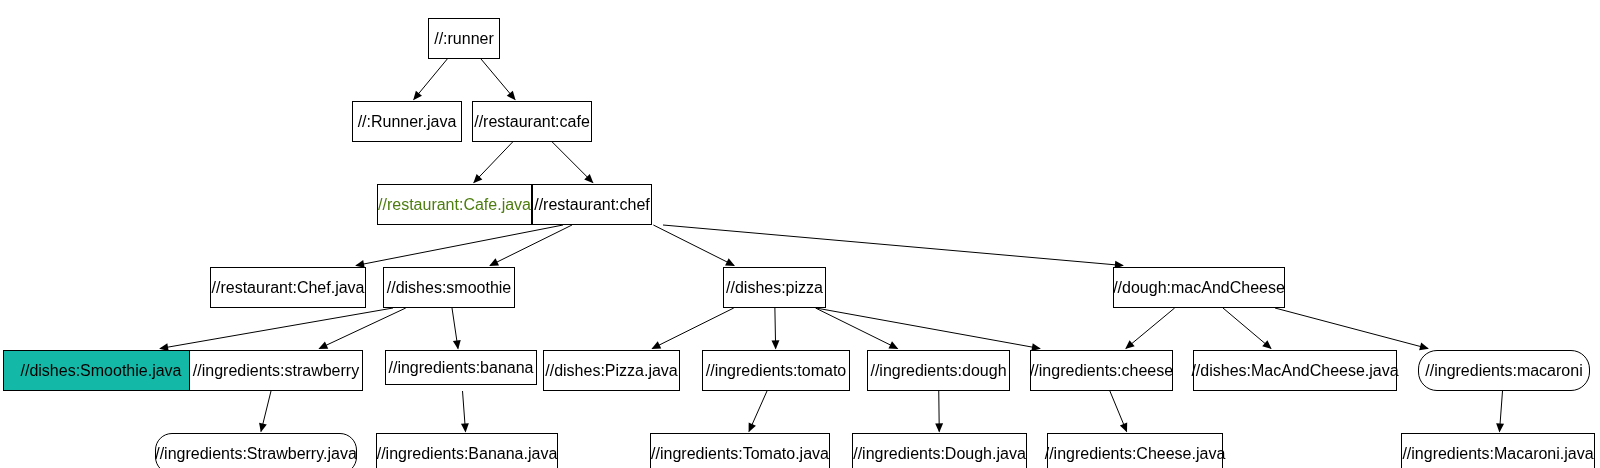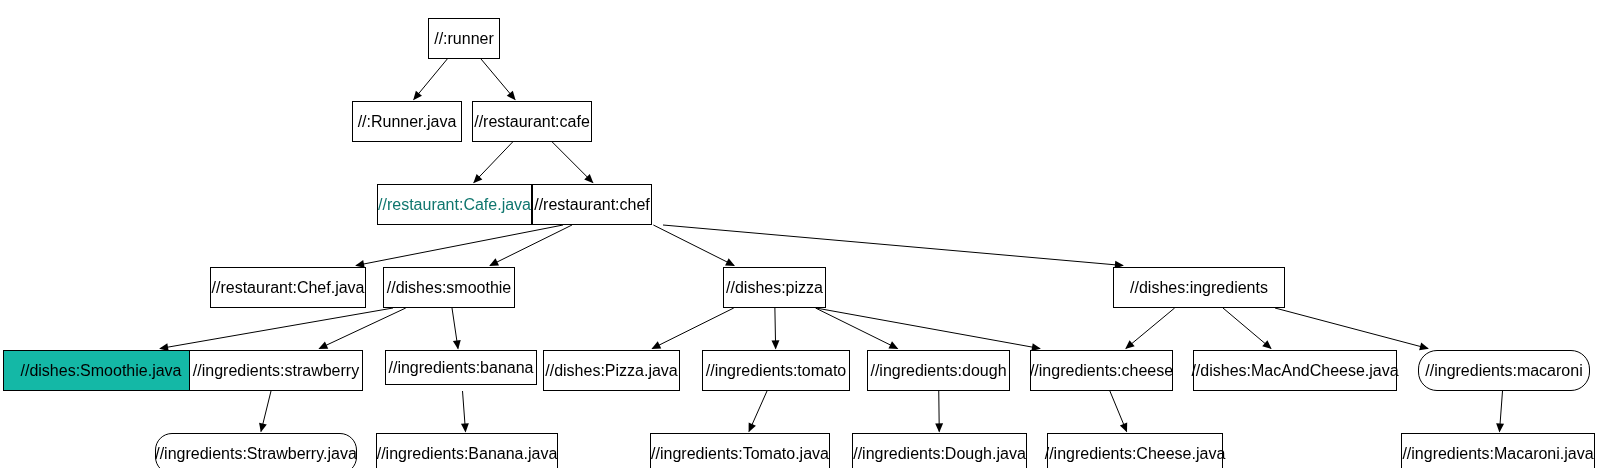--- a/index.html
+++ b/index.html
@@ -68,26 +68,26 @@
       <line x1="271" y1="378" x2="261" y2="418.5" stroke="#000000" stroke-width="1" marker-end="url(#arrowhead)"></line>
       <line x1="462.5" y1="378" x2="465.5" y2="418.5" stroke="#000000" stroke-width="1" marker-end="url(#arrowhead)"></line>
       <line x1="767" y1="378" x2="749" y2="418.5" stroke="#000000" stroke-width="1" marker-end="url(#arrowhead)"></line>
       <line x1="938.75" y1="378" x2="939.25" y2="418.5" stroke="#000000" stroke-width="1" marker-end="url(#arrowhead)"></line>
       <line x1="1109.875" y1="378" x2="1126.625" y2="418.5" stroke="#000000" stroke-width="1" marker-end="url(#arrowhead)"></line>
       <line x1="1502.5" y1="378" x2="1499.5" y2="418.5" stroke="#000000" stroke-width="1" marker-end="url(#arrowhead)"></line>
     </svg>
 <div class="graph-node" style="left: 428px; top: 5px; width: 72px; height: 41px; background: rgb(255, 255, 255); border-color: rgb(0, 0, 0); color: rgb(0, 0, 0);">//:runner</div>
     <div class="graph-node" style="left: 352px; top: 88px; width: 110px; height: 41px; background: rgb(255, 255, 255); border-color: rgb(0, 0, 0); color: rgb(0, 0, 0);">//:Runner.java</div>
     <div class="graph-node" style="left: 472px; top: 88px; width: 120px; height: 41px; background: rgb(255, 255, 255); border-color: rgb(0, 0, 0); color: rgb(0, 0, 0);">//restaurant:cafe</div>
-    <div class="graph-node" style="left: 377px; top: 171px; width: 155px; height: 41px; background: rgb(255, 255, 255); border-color: rgb(0, 0, 0); color: #0f766e;">//restaurant:Cafe.java</div>
+    <div class="graph-node" style="left: 377px; top: 171px; width: 155px; height: 41px; background: rgb(255, 255, 255); border-color: rgb(0, 0, 0); color: #4d7c0f;">//restaurant:Cafe.java</div>
     <div class="graph-node" style="left: 532px; top: 171px; width: 120px; height: 41px; background: rgb(255, 255, 255); border-color: rgb(0, 0, 0); color: rgb(0, 0, 0);">//restaurant:chef</div>
     <div class="graph-node" style="left: 210px; top: 254px; width: 156px; height: 41px; background: rgb(255, 255, 255); border-color: rgb(0, 0, 0); color: rgb(0, 0, 0);">//restaurant:Chef.java</div>
     <div class="graph-node" style="left: 383px; top: 254px; width: 132px; height: 41px; background: rgb(255, 255, 255); border-color: rgb(0, 0, 0); color: rgb(0, 0, 0);">//dishes:smoothie</div>
     <div class="graph-node" style="left: 723px; top: 254px; width: 103px; height: 41px; background: rgb(255, 255, 255); border-color: rgb(0, 0, 0); color: rgb(0, 0, 0);">//dishes:pizza</div>
-    <div class="graph-node" style="left: 1113px; top: 254px; width: 172px; height: 41px; background: rgb(255, 255, 255); border-color: rgb(0, 0, 0); color: rgb(0, 0, 0);">//dishes:ingredients</div>
+    <div class="graph-node" style="left: 1113px; top: 254px; width: 172px; height: 41px; background: rgb(255, 255, 255); border-color: rgb(0, 0, 0); color: rgb(0, 0, 0);">//dough:macAndCheese</div>
     <div class="graph-node" style="left: 3px; top: 337px; width: 196px; height: 41px; background: #14b8a6; border-color: rgb(0, 0, 0); color: rgb(0, 0, 0);">//dishes:Smoothie.java</div>
     <div class="graph-node" style="left: 189px; top: 337px; width: 174px; height: 41px; background: rgb(255, 255, 255); border-color: rgb(0, 0, 0); color: rgb(0, 0, 0);">//ingredients:strawberry</div>
     <div class="graph-node" style="left: 385px; top: 337px; width: 152px; height: 35px; background: rgb(255, 255, 255); border-color: rgb(0, 0, 0); color: rgb(0, 0, 0);">//ingredients:banana</div>
     <div class="graph-node" style="left: 543px; top: 337px; width: 137px; height: 41px; background: rgb(255, 255, 255); border-color: rgb(0, 0, 0); color: rgb(0, 0, 0);">//dishes:Pizza.java</div>
     <div class="graph-node" style="left: 702px; top: 337px; width: 148px; height: 41px; background: rgb(255, 255, 255); border-color: rgb(0, 0, 0); color: rgb(0, 0, 0);">//ingredients:tomato</div>
     <div class="graph-node" style="left: 867px; top: 337px; width: 143px; height: 41px; background: rgb(255, 255, 255); border-color: rgb(0, 0, 0); color: rgb(0, 0, 0);">//ingredients:dough</div>
     <div class="graph-node" style="left: 1030px; top: 337px; width: 143px; height: 41px; background: rgb(255, 255, 255); border-color: rgb(0, 0, 0); color: rgb(0, 0, 0);">//ingredients:cheese</div>
     <div class="graph-node" style="left: 1193px; top: 337px; width: 204px; height: 41px; background: rgb(255, 255, 255); border-color: rgb(0, 0, 0); color: rgb(0, 0, 0);">//dishes:MacAndCheese.java</div>
     <div class="graph-node" style="left: 1418px; top: 337px; width: 172px; height: 41px; background: rgb(255, 255, 255); border-color: rgb(0, 0, 0); color: rgb(0, 0, 0); border-radius: 19px;">//ingredients:macaroni</div>
     <div class="graph-node" style="left: 155px; top: 420px; width: 202px; height: 41px; background: rgb(255, 255, 255); border-color: rgb(0, 0, 0); color: rgb(0, 0, 0); border-radius: 17px;">//ingredients:Strawberry.java</div>

